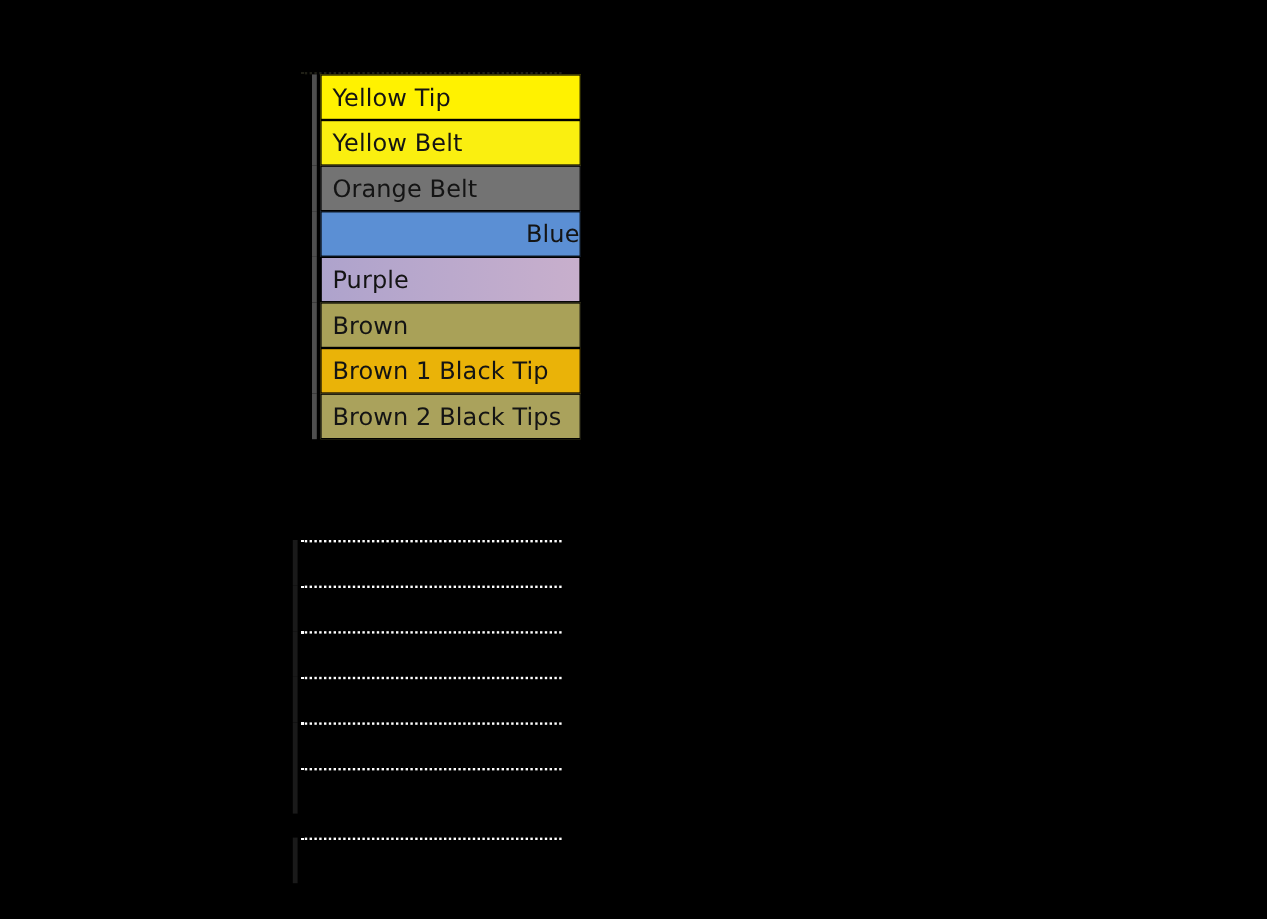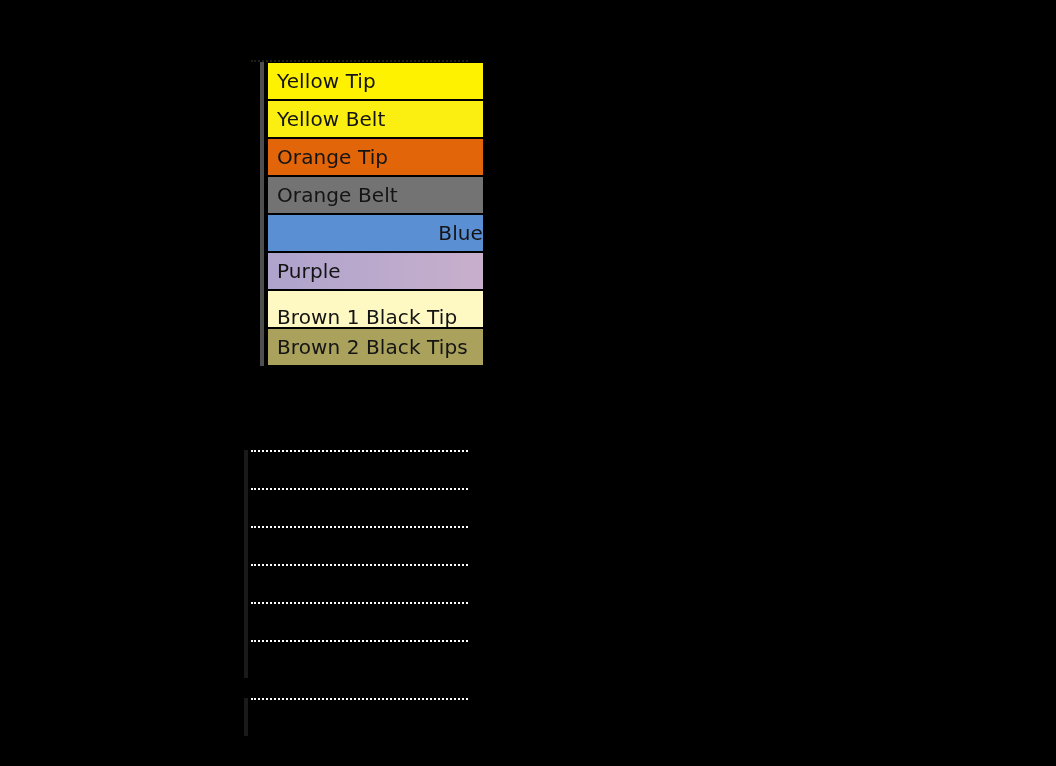--- a/index.html
+++ b/index.html
@@ -123,45 +123,45 @@
         </div>
       </div>
       <div class="belt-row">
         <div class="row-handle"></div>
         <div class="belt-cell" style="background: rgb(250, 239, 16);">
           <span class="belt-label">Yellow Belt</span>
         </div>
       </div>
       <div class="belt-row">
         <div class="row-handle"></div>
-        <div class="belt-cell" style="background: rgb(226, 101, 10);">
-          <span class="belt-label">Orange Tip</span>
-        </div>
-      </div>
-      <div class="belt-row">
-        <div class="row-handle"></div>
         <div class="belt-cell" style="background: #737373;">
           <span class="belt-label">Orange Belt</span>
         </div>
       </div>
       <div class="belt-row">
         <div class="row-handle"></div>
         <div class="belt-cell" style="background: rgb(91, 143, 212); justify-content: flex-end;">
           <span class="belt-label">Blue</span>
         </div>
       </div>
       <div class="belt-row">
         <div class="row-handle"></div>
         <div class="belt-cell" style="background: linear-gradient(90deg, rgb(174, 163, 204) 0%, rgb(200, 175, 204) 100%);">
           <span class="belt-label">Purple</span>
         </div>
       </div>
       <div class="belt-row">
         <div class="row-handle"></div>
-        <div class="belt-cell" style="background: #fef9c3; align-items: flex-end;">
+        <div class="belt-cell" style="background: rgb(169, 161, 88);">
+          <span class="belt-label">Brown</span>
+        </div>
+      </div>
+      <div class="belt-row">
+        <div class="row-handle"></div>
+        <div class="belt-cell" style="background: #eab308;">
           <span class="belt-label">Brown 1 Black Tip</span>
         </div>
       </div>
       <div class="belt-row">
         <div class="row-handle"></div>
         <div class="belt-cell" style="background: rgb(170, 162, 92);">
           <span class="belt-label">Brown 2 Black Tips</span>
         </div>
       </div>
     </div>

